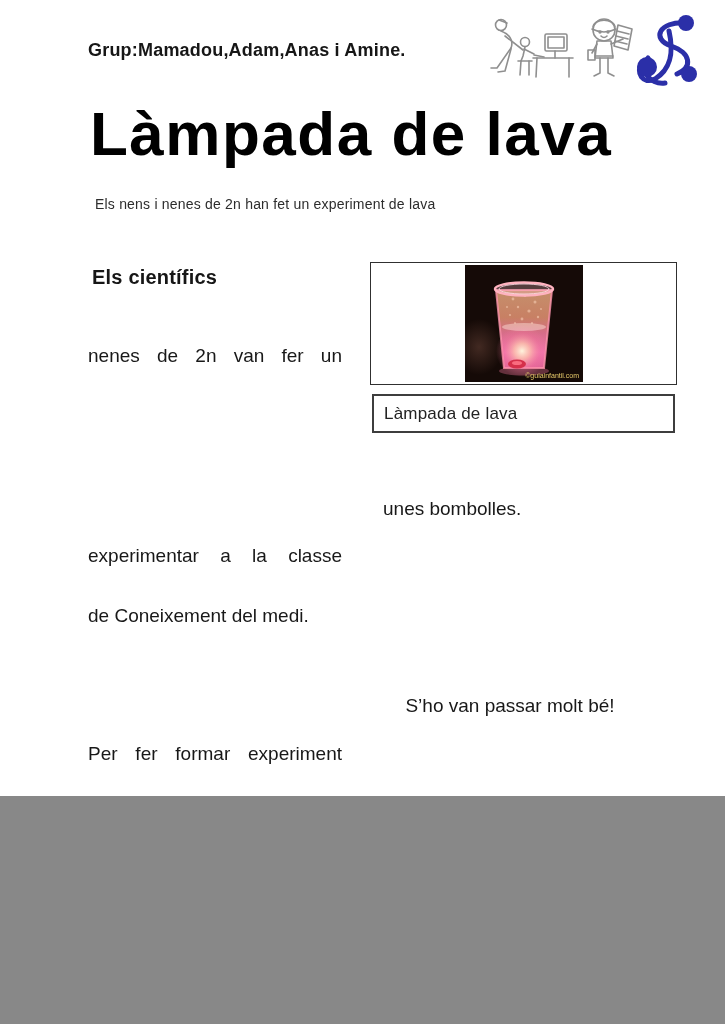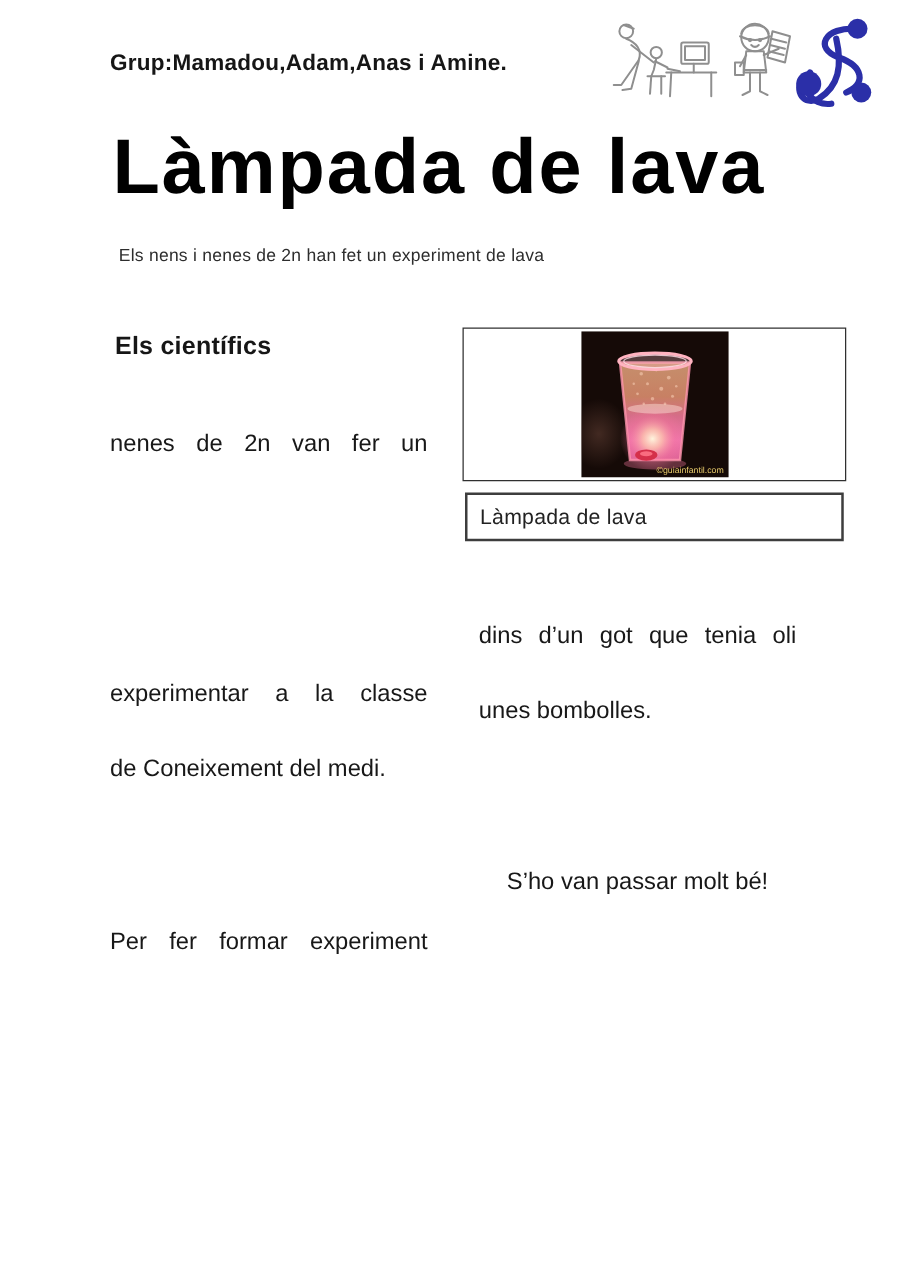--- a/index.html
+++ b/index.html
@@ -1,18 +1,18 @@
 <!DOCTYPE html>
 <html><head>
 <meta charset="utf-8">
 <style>
   html,body{margin:0;padding:0;}
   body{background:#888;font-family:"Liberation Sans",sans-serif;}
   .page{
-    position:relative;width:725px;height:1024px;background:#ffffff;
+    position:relative;width:725px;height:796px;background:#ffffff;
     margin:0 auto;overflow:hidden;color:#111;
   }
   .abs{position:absolute;}
   .group-line{
     left:88px;top:40px;font-size:18px;font-weight:bold;color:#161616;
     letter-spacing:.2px;white-space:nowrap;
   }
   .main-title{
     left:90px;top:103px;font-size:62px;font-weight:bold;color:#000;
     letter-spacing:1.5px;line-height:1;white-space:nowrap;
@@ -169,20 +169,19 @@
     </div>
   <div class="abs col-para" style="left:88px;top:526px;">
       <div class="line just">experimentar a la classe</div>
       <div class="line">de Coneixement del medi.</div>
     </div>
   <div class="abs col-para" style="left:88px;top:724px;">
       <div class="line just">Per fer formar experiment</div>
     </div>
 
   <div class="abs col-para" style="left:383px;top:479px;">
-      <div class="line just">dins d’un got que tenia oli</div>
       <div class="line">unes bombolles.</div>
     </div>
   <div class="abs col-para" style="left:383px;top:676px;text-align:center;">
       <div class="line">S’ho van passar molt bé!</div>
     </div>
 
 </div>
 
 </body></html>

